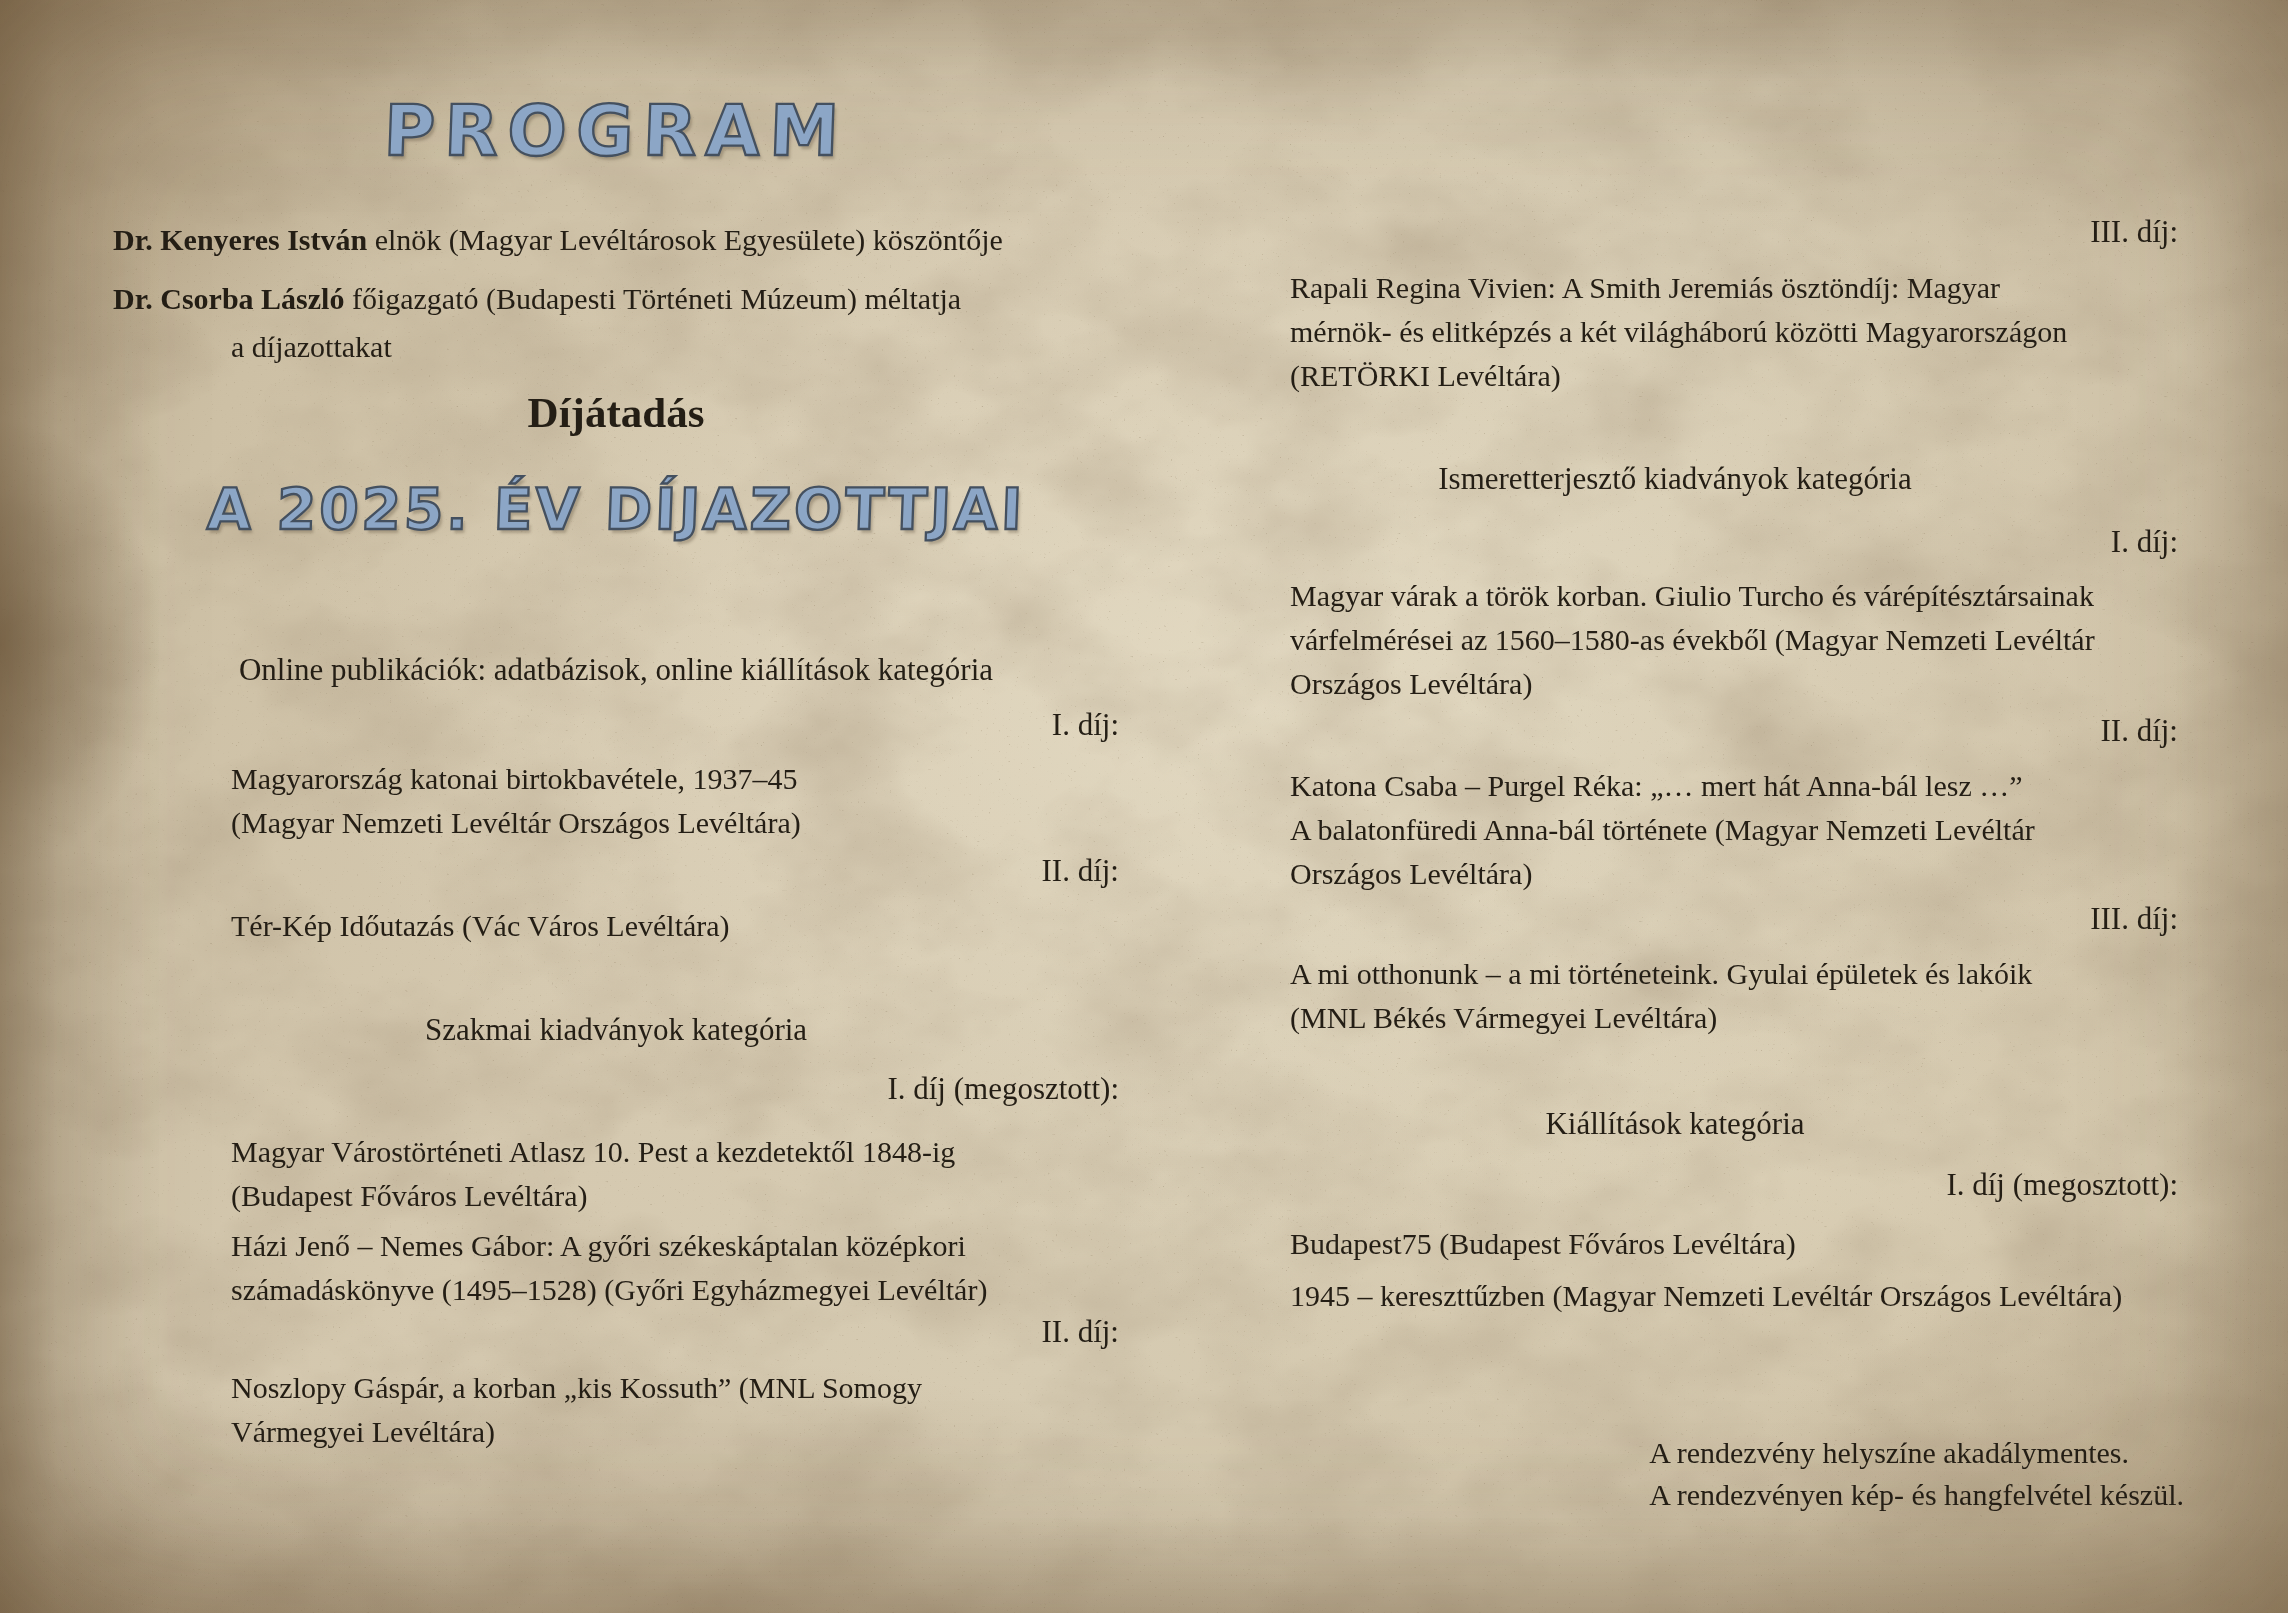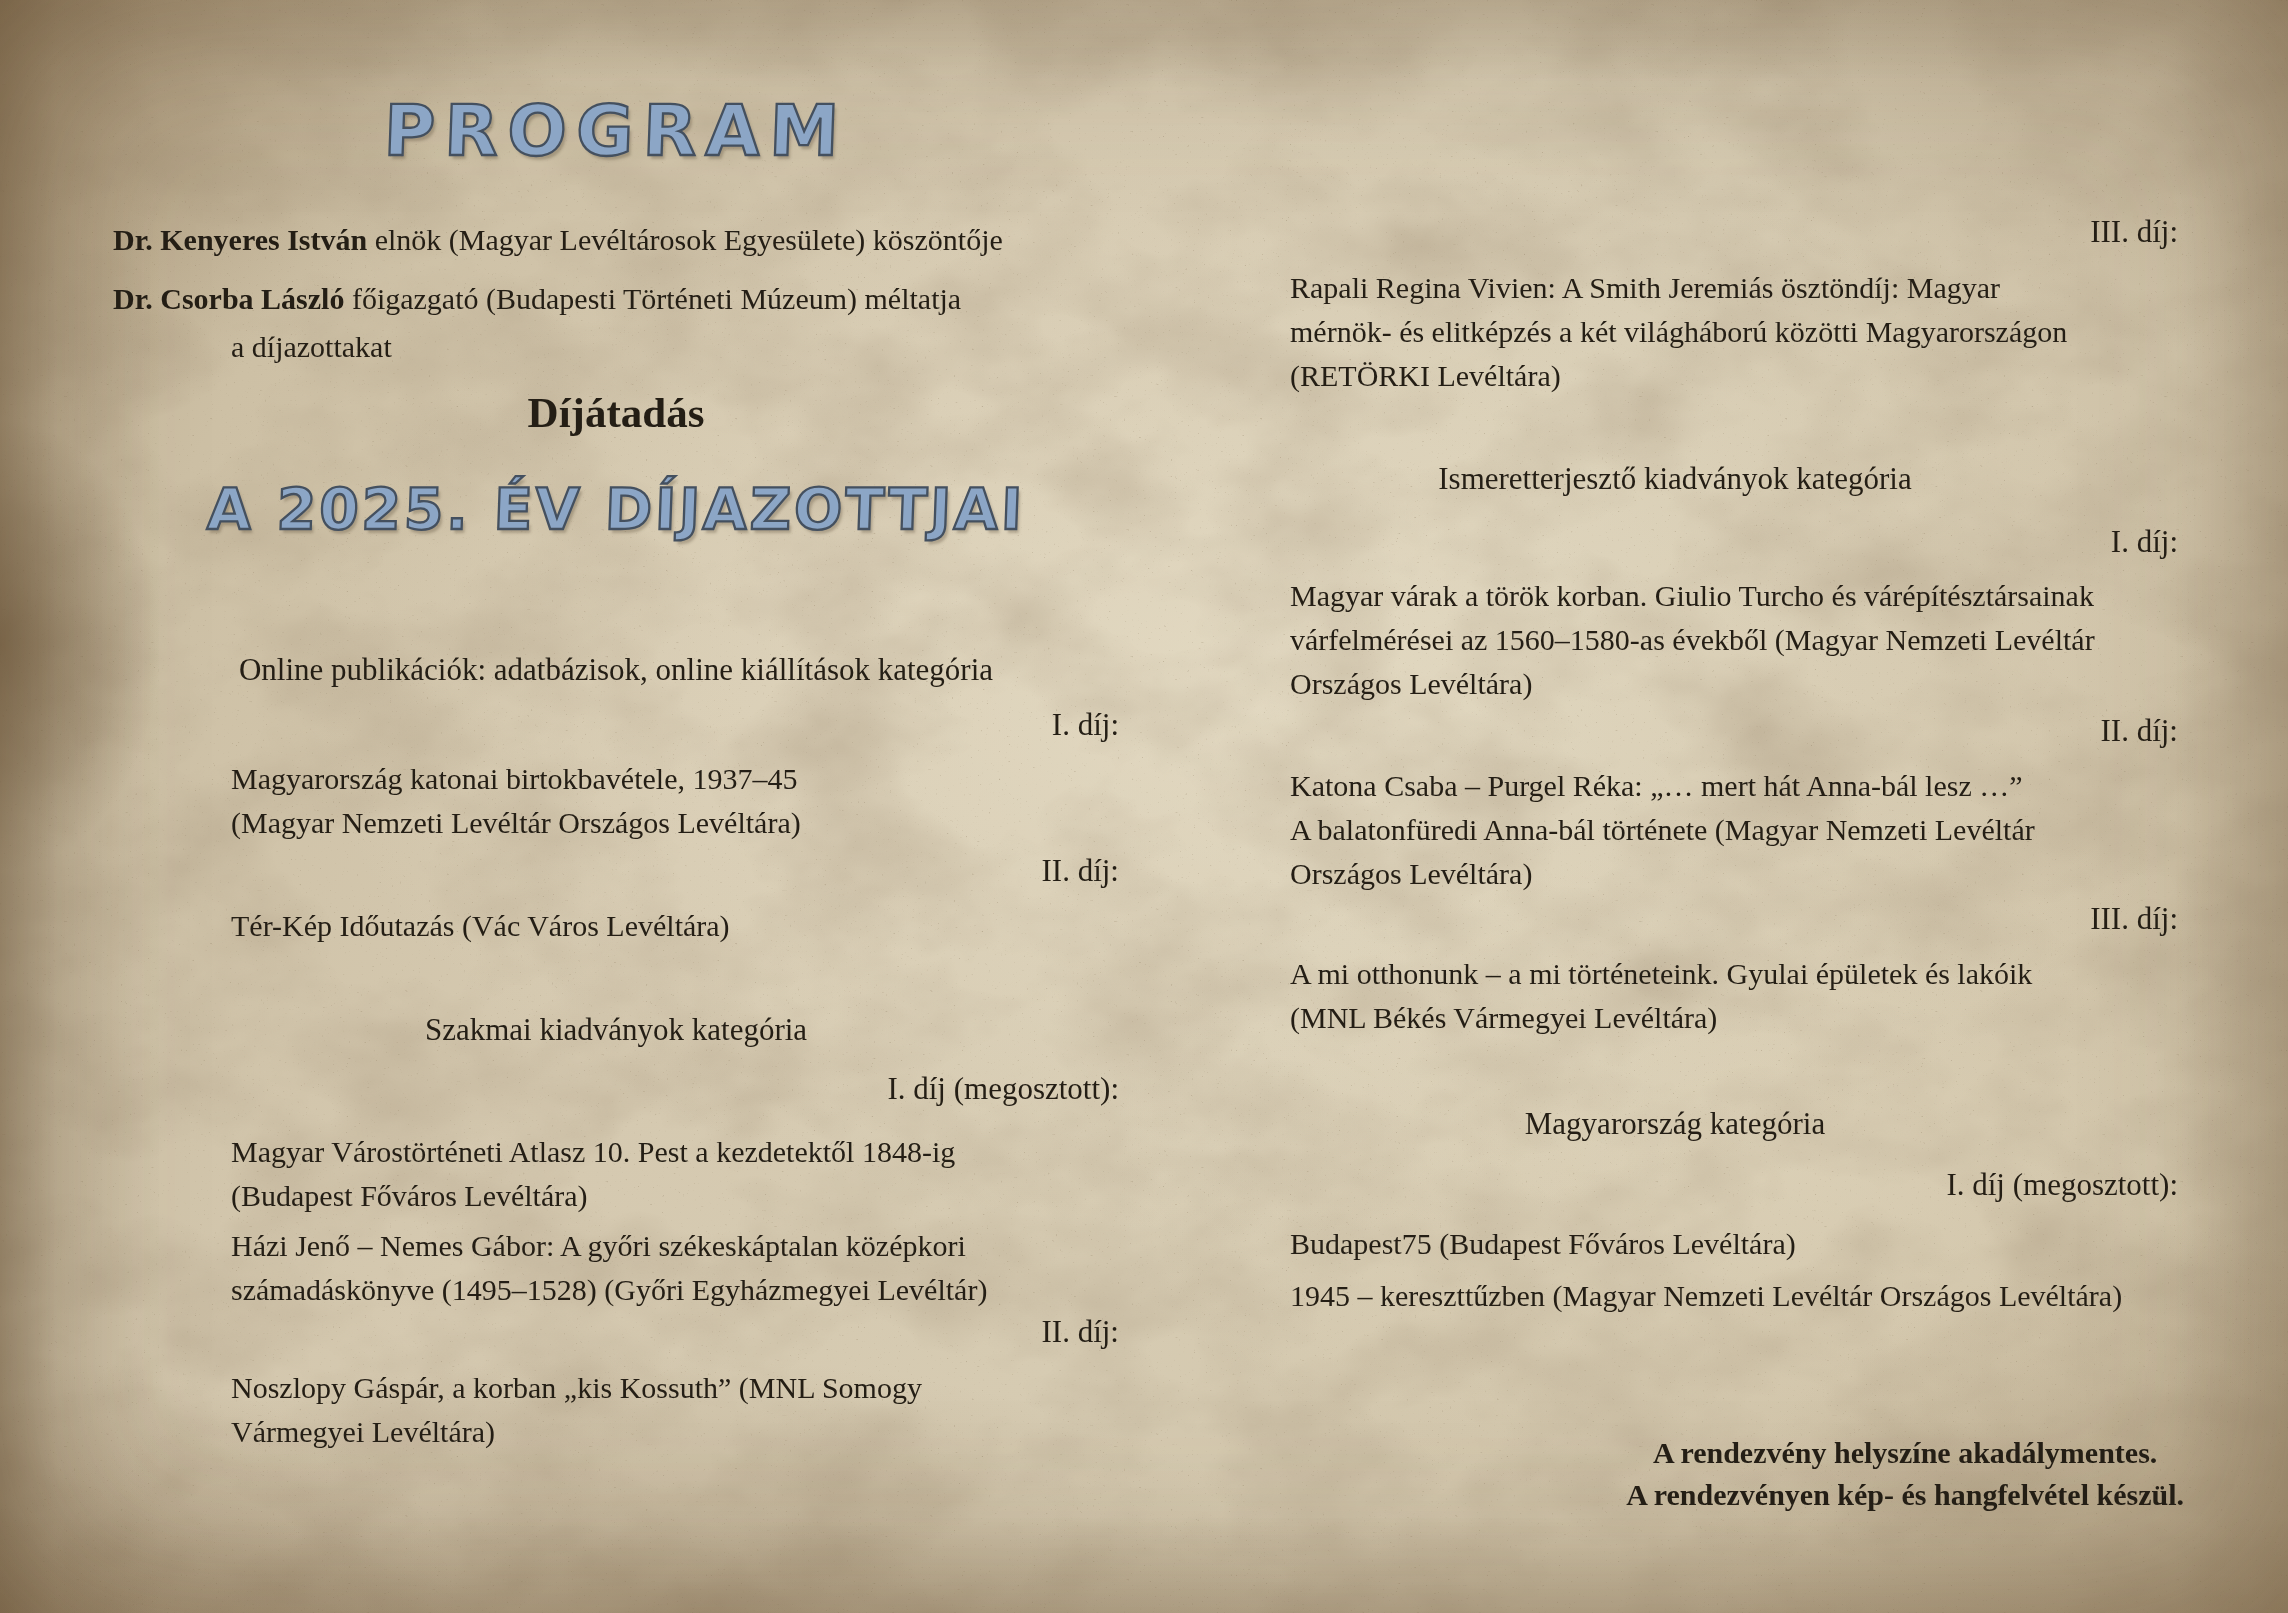--- a/index.html
+++ b/index.html
@@ -48,22 +48,22 @@
   .blue-display{
     font-family:"DejaVu Sans","Liberation Sans",sans-serif;
     font-weight:bold;color:#8ca6c6;
     -webkit-text-stroke:2.3px #44505f;
     text-shadow:2.8px 3.7px 2.8px rgba(80,66,48,0.30);
     transform:skewX(-2deg);
   }
   .program-title{font-size:70px;letter-spacing:9.2px;}
   .main-title{font-size:57px;letter-spacing:2.8px;}
   .footer-note{
-    position:absolute;right:105px;top:1432px;text-align:center;
-    font-weight:bold;font-size:30px;line-height:42px;white-space:nowrap;
+    position:absolute;right:105px;top:1432px;text-align:left;
+    font-weight:normal;font-size:30px;line-height:42px;white-space:nowrap;
   }
 </style>
 </head>
 <body>
 
 <div class="layer paper-base"></div>
 <svg class="texture" width="2289" height="1613" aria-hidden="true" viewBox="0 0 2480 1748">
   <defs>
     <filter id="mottle" x="0" y="0" width="100%" height="100%">
       <feTurbulence type="fractalNoise" baseFrequency="0.006 0.009" numOctaves="4" seed="7"></feTurbulence>
@@ -153,21 +153,21 @@
       <div>A balatonfüredi Anna-bál története (Magyar Nemzeti Levéltár</div>
       <div>Országos Levéltára)</div>
     </div>
 
     <div class="abs label" style="top:901px">III. díj:</div>
     <div class="abs body-text indent" style="top:952px">
       <div>A mi otthonunk – a mi történeteink. Gyulai épületek és lakóik</div>
       <div>(MNL Békés Vármegyei Levéltára)</div>
     </div>
 
-    <div class="abs center heading" style="top:1106px">Magyarország kategória</div>
+    <div class="abs center heading" style="top:1106px">Kiállítások kategória</div>
 
     <div class="abs label" style="top:1167px">I. díj (megosztott):</div>
     <div class="abs body-text indent" style="top:1222px">
       <div>Budapest75 (Budapest Főváros Levéltára)</div>
     </div>
     <div class="abs body-text indent" style="top:1274px">
       <div>1945 – kereszttűzben (Magyar Nemzeti Levéltár Országos Levéltára)</div>
     </div>
 
   </div>

